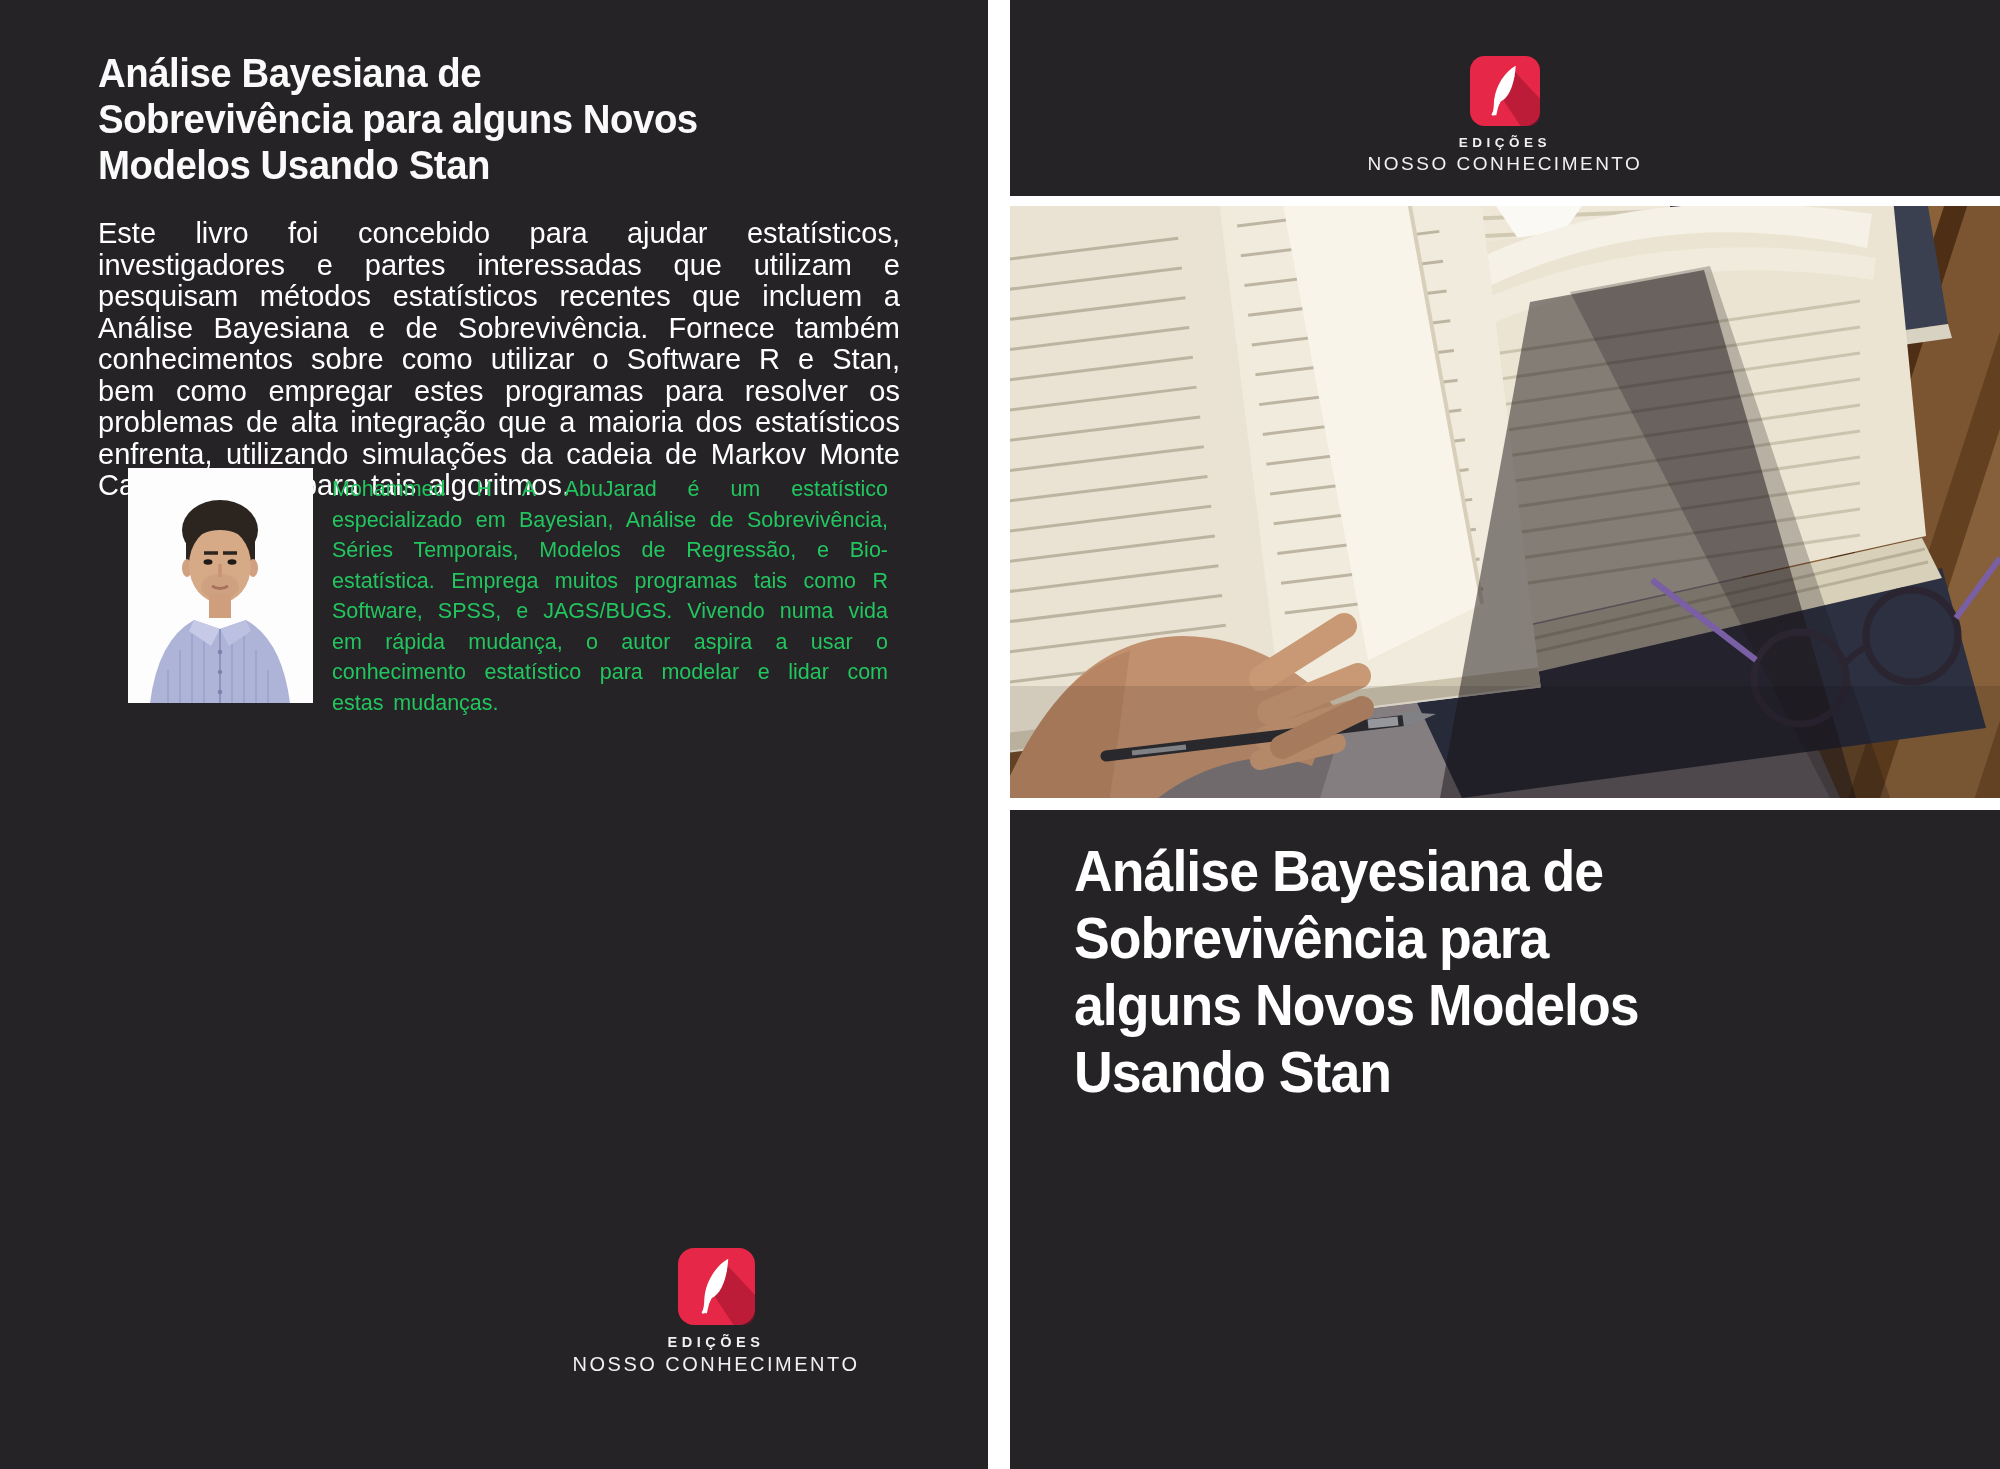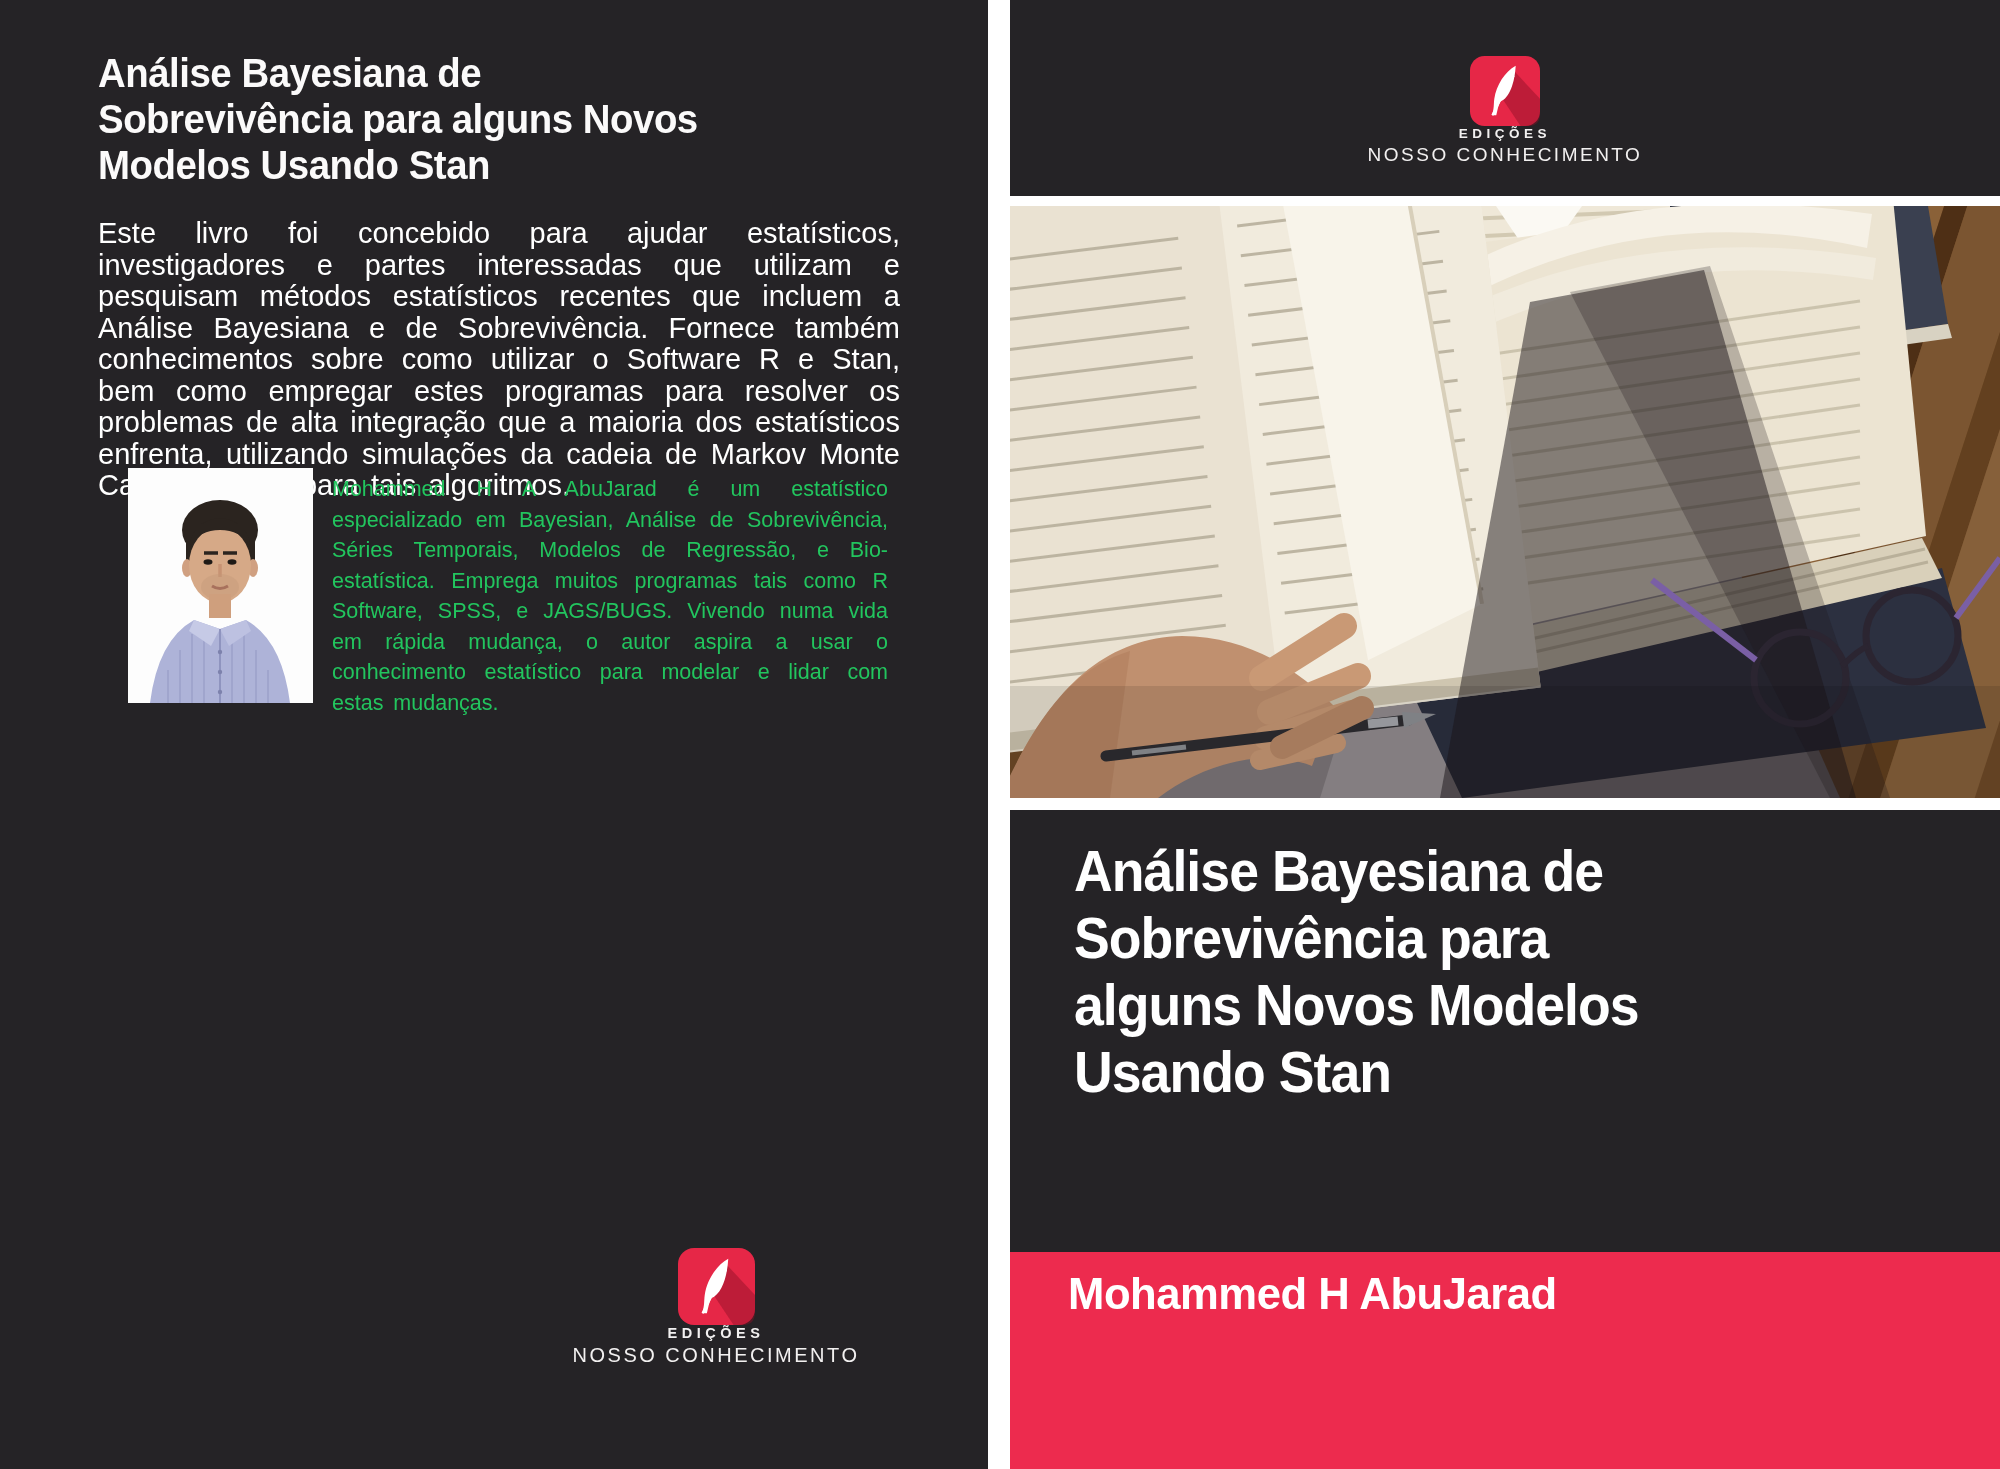--- a/index.html
+++ b/index.html
@@ -45,21 +45,21 @@
   }
   .barcode-guard{position:absolute;top:30px;width:3px;height:178px;background:#141414;}
   .barcode-number{
     position:absolute;left:0;top:186px;width:100%;text-align:center;
     font-family:"DejaVu Sans Mono",monospace;color:#121212;
     font-size:27px;letter-spacing:7px;word-spacing:14px;white-space:nowrap;
   }
   
   .pub-logo{position:absolute;display:flex;flex-direction:column;align-items:center;}
   .pub-logo .logo-mark{display:block;}
-  .pub-logo .pub-line1{color:#f2f0f0;font-weight:700;letter-spacing:4.5px;}
+  .pub-logo .pub-line1{color:#f2f0f0;font-weight:700;letter-spacing:4.5px;margin-top:9px;}
   .pub-logo .pub-line2{color:#f2f0f0;font-weight:400;letter-spacing:2.5px;margin-top:3px;text-align:center;}
   .pub-logo.back-pos{left:571px;top:1248px;width:290px;}
   .pub-logo.back-pos .logo-mark{width:77px;height:77px;}
   .pub-logo.back-pos .pub-line1{font-size:14.5px;}
   .pub-logo.back-pos .pub-line2{font-size:20px;}
   .pub-logo.front-pos{left:0;top:56px;width:990px;}
   .pub-logo.front-pos .logo-mark{width:70px;height:70px;}
   .pub-logo.front-pos .pub-line1{font-size:13.5px;}
   .pub-logo.front-pos .pub-line2{font-size:19px;}
   
@@ -234,19 +234,16 @@
         </g>
         <rect x="0" y="480" width="990" height="112" fill="#000000" opacity="0.1"></rect>
       </svg>
     </div>
 
     <div class="front-bottom">
       <div class="front-title">Análise Bayesiana de
 Sobrevivência para
 alguns Novos Modelos
 Usando Stan</div>
-      <div class="red-banner">
-        <div class="front-author-name">Mohammed H AbuJarad</div>
-      </div>
     </div>
 
   </div>
 </div>
 
 </body></html>

